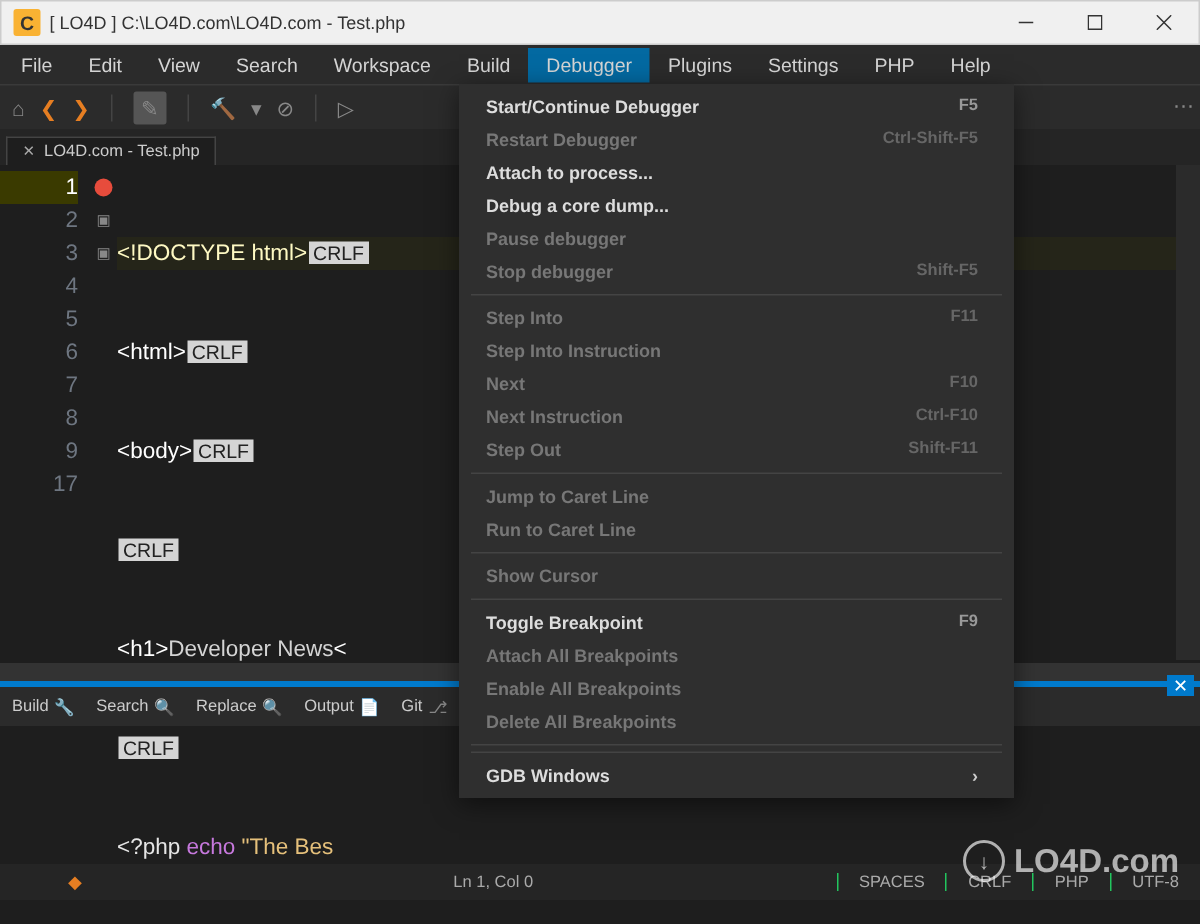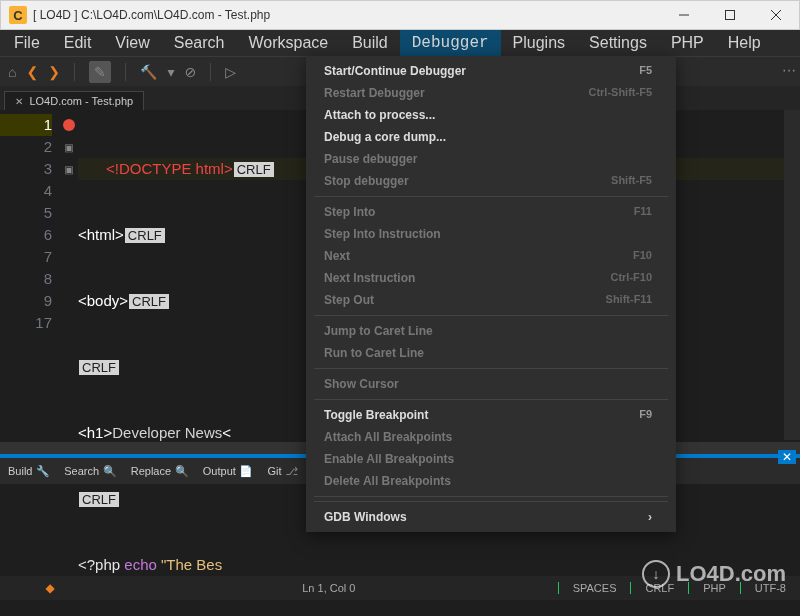--- a/index.html
+++ b/index.html
@@ -7,22 +7,22 @@
 
 
 .titlebar { display: flex; align-items: center; height: 30px; background: #f0f0f0; border: 1px solid #ccc; }
 .titlebar-icon { width: 18px; height: 18px; margin: 0 6px 0 8px; background: #f9b233; display: flex; align-items: center; justify-content: center; color: #333; font-weight: bold; font-size: 13px; border-radius: 2px; }
 .titlebar-text { flex: 1; font-size: 12px; color: #333; }
 .winbtns { display: flex; }
 .winbtn { width: 46px; height: 30px; display: flex; align-items: center; justify-content: center; font-size: 11px; color: #333; }
 
 
 .menubar { display: flex; height: 26px; background: #2b2b2b; align-items: center; padding-left: 2px; }
-.menuitem { padding: 4px 12px; font-size: 16px; color: #d4d4d4; cursor: default; }
-.menuitem.active { background: #0c4a6e; font-family: Liberation Mono, monospace; }
+.menuitem { padding: 4px 12px; font-size: 13px; color: #d4d4d4; cursor: default; }
+.menuitem.active { background: #0369a1; }
 
 
 .toolbar { display: flex; height: 30px; background: #2b2b2b; align-items: center; padding: 0 8px; gap: 10px; border-top: 1px solid #3a3a3a; }
 .tbicon { color: #888; font-size: 14px; display: flex; align-items: center; }
 .tbicon.orange { color: #e67e22; }
 .tbicon.pencil { background: #555; width: 22px; height: 22px; justify-content: center; border-radius: 2px; }
 .tbsep { width: 1px; height: 18px; background: #444; margin: 0 4px; }
 
 
 .tabbar { display: flex; height: 24px; background: #252525; align-items: flex-end; padding: 0 4px; }
@@ -33,21 +33,21 @@
 .editor { display: flex; background: #1e1e1e; height: 330px; }
 .gutter { width: 60px; background: #1e1e1e; text-align: right; padding-right: 8px; font-family: "Consolas", monospace; font-size: 15px; color: #6e7681; padding-top: 4px; line-height: 22px; }
 .lineno { height: 22px; }
 .lineno.active { background: #3a3a00; color: #fff; }
 .foldcol { width: 18px; background: #1e1e1e; padding-top: 4px; }
 .foldmark { height: 22px; display: flex; align-items: center; justify-content: center; color: #888; font-size: 10px; }
 .breakpoint { width: 12px; height: 12px; background: #e74c3c; border-radius: 50%; margin: 5px auto; }
 .code { flex: 1; font-family: "Consolas", monospace; font-size: 15px; padding-top: 4px; line-height: 22px; white-space: pre; }
 .codeline { height: 22px; }
 .codeline.active { background: rgba(80,80,0,0.15); }
-.p { color: #ef4444; margin-left: 28px; }
+.p { color: #fef9c3; }
 .tag { color: #ffffff; }
 .txt { color: #d4d4d4; }
 .php { color: #e5e5e5; }
 .kw { color: #c678dd; }
 .str { color: #e5c07b; }
 .crlf { background: #d4d4d4; color: #222; padding: 0 3px; font-size: 13px; margin-left: 1px; }
 
 .sidebar-right { position: absolute; right: 0; top: 110px; width: 16px; height: 330px; background: #2b2b2b; }
 .ellipsis-btn { position: absolute; right: 4px; top: 62px; color: #888; font-size: 14px; }
 

